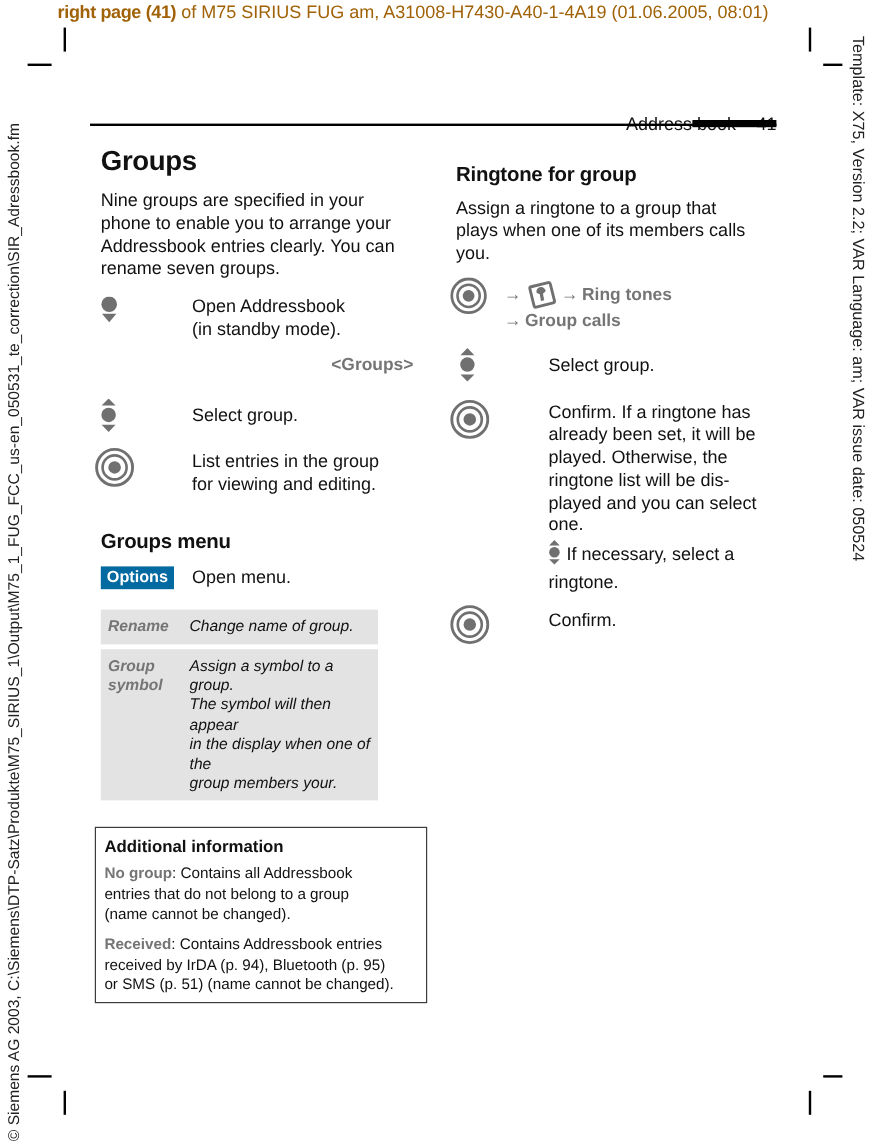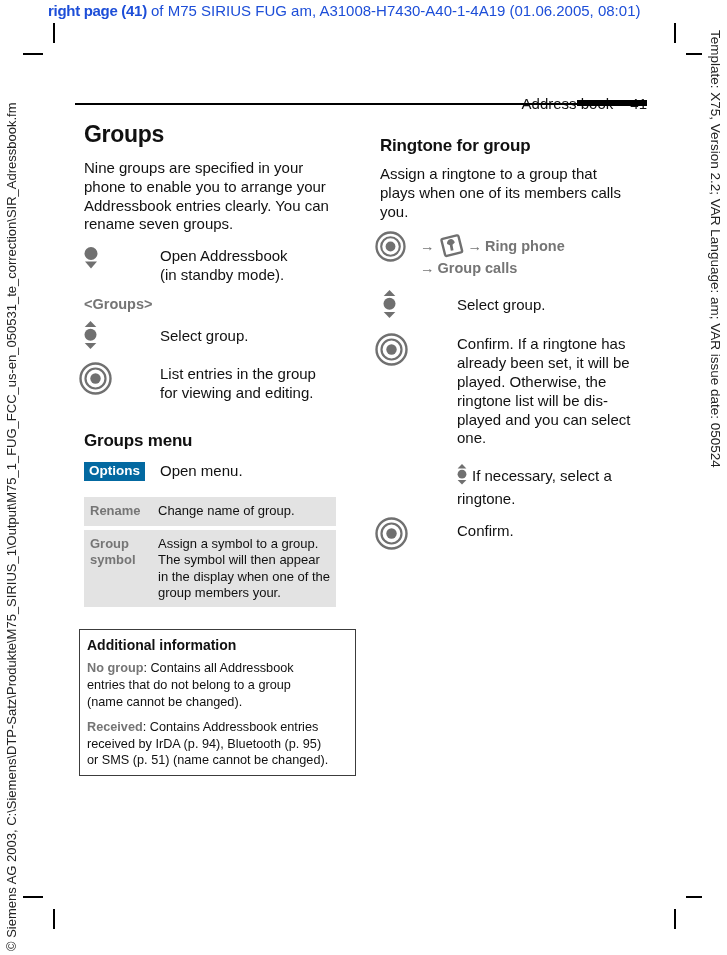--- a/index.html
+++ b/index.html
@@ -3,21 +3,21 @@
 <meta charset="utf-8">
 <style>
   html,body{margin:0;padding:0;}
   body{
     width:727px;height:955px;position:relative;background:#ffffff;overflow:hidden;
     font-family:"Liberation Sans","DejaVu Sans",sans-serif;color:#111;
     -webkit-font-smoothing:antialiased;
   }
   .pre{white-space:pre-line;}
   
-  .top-note{position:absolute;left:48px;top:2px;font-size:15px;color:#1d4ed8;white-space:nowrap;}
+  .top-note{position:absolute;left:48px;top:2px;font-size:15px;color:#a16207;white-space:nowrap;}
   .top-note b{font-weight:bold;letter-spacing:-0.3px;}
   .left-note{position:absolute;left:4px;top:951px;width:940px;font-size:13px;color:#222;
     transform-origin:0 0;transform:rotate(-90deg);white-space:nowrap;}
   .right-note{position:absolute;left:723px;top:30px;width:920px;font-size:13.5px;color:#222;
     transform-origin:0 0;transform:rotate(90deg);white-space:nowrap;}
   .crop{position:absolute;background:#000;}
   
   .run-head{position:absolute;left:300px;top:95px;width:347px;display:flex;justify-content:flex-end;
     align-items:baseline;gap:17px;font-weight:normal;font-size:15px;}
   .rule-thin{position:absolute;left:75px;top:103px;width:572px;height:2px;background:#000;}
@@ -32,38 +32,38 @@
   .intro{margin:0 0 13px 0;}
   
   .step{display:flex;align-items:flex-start;}
   .step-icon{flex:none;width:76px;}
   .step-icon.bleed svg{margin-left:-5px;}
   .gray-key{color:#757575;font-weight:bold;font-size:14.5px;padding-top:1px;}
   
   .badge{display:inline-block;background:#0369a1;color:#fff;font-weight:bold;font-size:13.5px;
     padding:2px 5px 3px 5px;line-height:14px;}
   
-  .mtable{width:252px;margin-top:16px;}
+  .mtable{width:231px;margin-top:16px;font-style:italic;}
   .mrow{display:flex;background:#e3e3e3;padding:6px 4px 6px 6px;margin-bottom:4px;}
   .mterm{flex:none;width:68px;color:#757575;font-weight:bold;font-size:13px;line-height:16px;}
   .mdesc{font-size:13px;line-height:16.4px;color:#111;}
   
   .info-box{margin:22px 0 0 -5px;width:277px;border:1.5px solid #3c3c3c;box-sizing:border-box;
     padding:7px 6px 6px 7px;}
   .info-title{font-weight:bold;font-size:14px;margin:0 0 7px 0;}
   .info-par{font-size:12.7px;line-height:16.6px;margin:0 0 9px 0;}
   .info-par:last-child{margin-bottom:0;}
   .info-term{color:#757575;font-weight:bold;}
   
   .nav-path{margin:4px 0 12px 0;color:#757575;font-weight:bold;font-size:14.5px;}
   .nav-row{display:flex;align-items:flex-start;}
   .nav-lines{padding-top:2px;}
   .nav-line{display:flex;align-items:center;gap:3px;line-height:20px;}
   .arrow{font-weight:bold;}
-  .sub-line{margin-top:16px;}
+  .sub-line{margin-top:2px;}
   .inline-icon{display:inline-block;vertical-align:-4px;margin-right:5px;}
   svg{display:block;}
   .inline-icon svg{display:inline-block;}
 </style>
 </head>
 <body>
 
 <div class="top-note"><b>right page (41)</b><span> of M75 SIRIUS FUG am, A31008-H7430-A40-1-4A19 (01.06.2005, 08:01)</span></div>
 <div class="left-note">© Siemens AG 2003, C:\Siemens\DTP-Satz\Produkte\M75_SIRIUS_1\Output\M75_1_FUG_FCC_us-en_050531_te_correction\SIR_Adressbook.fm</div>
 <div class="right-note">Template: X75, Version 2.2; VAR Language: am; VAR issue date: 050524</div>
@@ -95,21 +95,21 @@
     <span class="step-icon">
       <svg width="14" height="23" viewBox="0 0 14 23">
           <circle cx="7" cy="6.5" r="6.5" fill="#707070"></circle>
           <path d="M1 14.5 L13 14.5 L7 21.5 Z" fill="#707070"></path>
         </svg>
     </span>
     <span class="body-txt pre">Open Addressbook
 (in standby mode).</span>
   </div>
 
-  <div class="step" style="margin-bottom:9px;">
+  <div class="step" style="margin-bottom:20px;justify-content:flex-end;">
     <span class="step-icon gray-key">&lt;Groups&gt;</span>
   </div>
 
   <div class="step" style="margin-bottom:13px;">
     <span class="step-icon">
       <svg width="13" height="28" viewBox="0 0 13 28">
           <path d="M6.5 0 L12.3 6 L0.7 6 Z" fill="#707070"></path>
           <circle cx="6.5" cy="13.8" r="6" fill="#707070"></circle>
           <path d="M0.7 22 L12.3 22 L6.5 28 Z" fill="#707070"></path>
         </svg>
@@ -181,21 +181,21 @@
         <span class="arrow">→</span>
         <span>
           <svg width="27" height="25" viewBox="0 0 27 25">
               <g transform="rotate(-14 13.5 12.5)">
                 <rect x="5" y="4" width="17.5" height="17.5" rx="1.5" fill="none" stroke="#707070" stroke-width="2.4"></rect>
               </g>
               <path d="M12.2 6.2 a3.9 3.9 0 0 1 4.6 3.4 l-2.3 2.2 1 5.4 -2.7 0.6 -1 -5.5 -2.7 -1.4 a3.9 3.9 0 0 1 3.1 -4.7" fill="#707070"></path>
             </svg>
         </span>
         <span class="arrow">→</span>
-        <span>Ring phone</span>
+        <span>Ring tones</span>
       </span>
       <span class="nav-line">
         <span class="arrow">→</span>
         <span>Group calls</span>
       </span>
     </span>
   </div>
 
   <div class="step" style="margin-bottom:15px;">
     <span class="step-icon" style="width:77px;padding-left:3px;box-sizing:border-box;">

